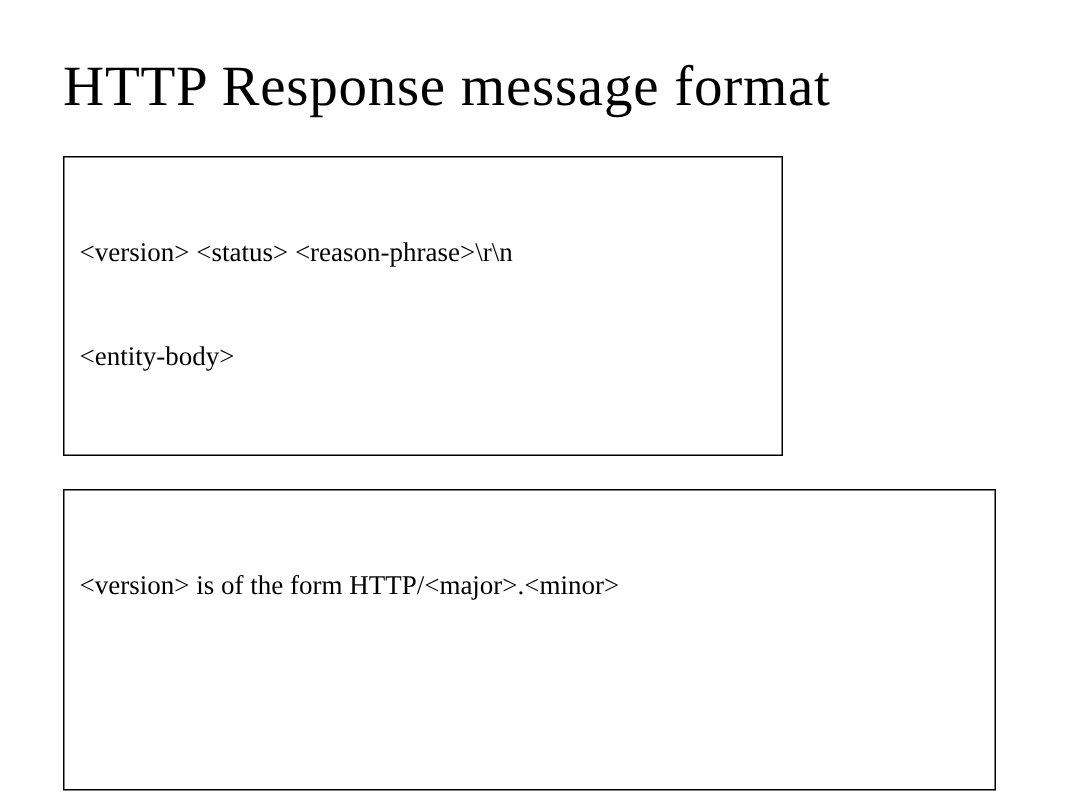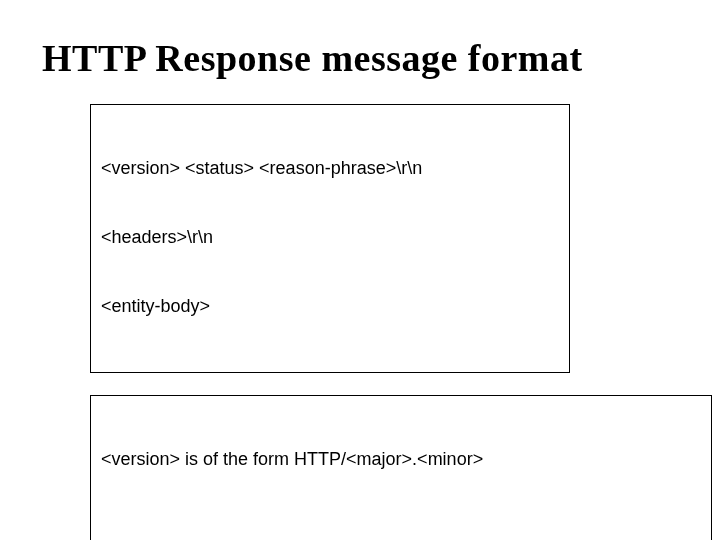--- a/index.html
+++ b/index.html
@@ -12,49 +12,47 @@
     color: #000;
   }
   .slide {
     box-sizing: border-box;
     width: 720px;
     height: 540px;
     padding: 28px 42px 0 42px;
   }
   .title {
     font-size: 38px;
-    font-weight: 700;
+    font-weight: 400;
     margin: 8px 0 24px 0;
     letter-spacing: 0.5px;
   }
   .box {
     border: 1px solid #000;
     padding: 6px 10px 8px 10px;
-    font-family: Liberation Sans, sans-serif;
+    font-family: Liberation Serif, serif;
     font-size: 18px;
     line-height: 1.28;
     white-space: pre-wrap;
     margin-bottom: 22px;
     box-sizing: border-box;
-    margin-left: 48px;
   }
   .box.syntax { width: 480px; }
   .box.desc   { width: 622px; }
   .line { display: block; }
 </style>
 </head>
 <body>
 
 <div class="slide">
 
   <div class="title">HTTP Response message format</div>
 
   <div class="box syntax">
     <span class="line">&lt;version&gt; &lt;status&gt; &lt;reason-phrase&gt;\r\n</span>
-    <span class="line">&lt;headers&gt;\r\n</span>
     <span class="line">&lt;entity-body&gt;</span>
   </div>
 
   <div class="box desc">
     <span class="line">&lt;version&gt; is of the form HTTP/&lt;major&gt;.&lt;minor&gt;</span>
     
     
     
   </div>
 

